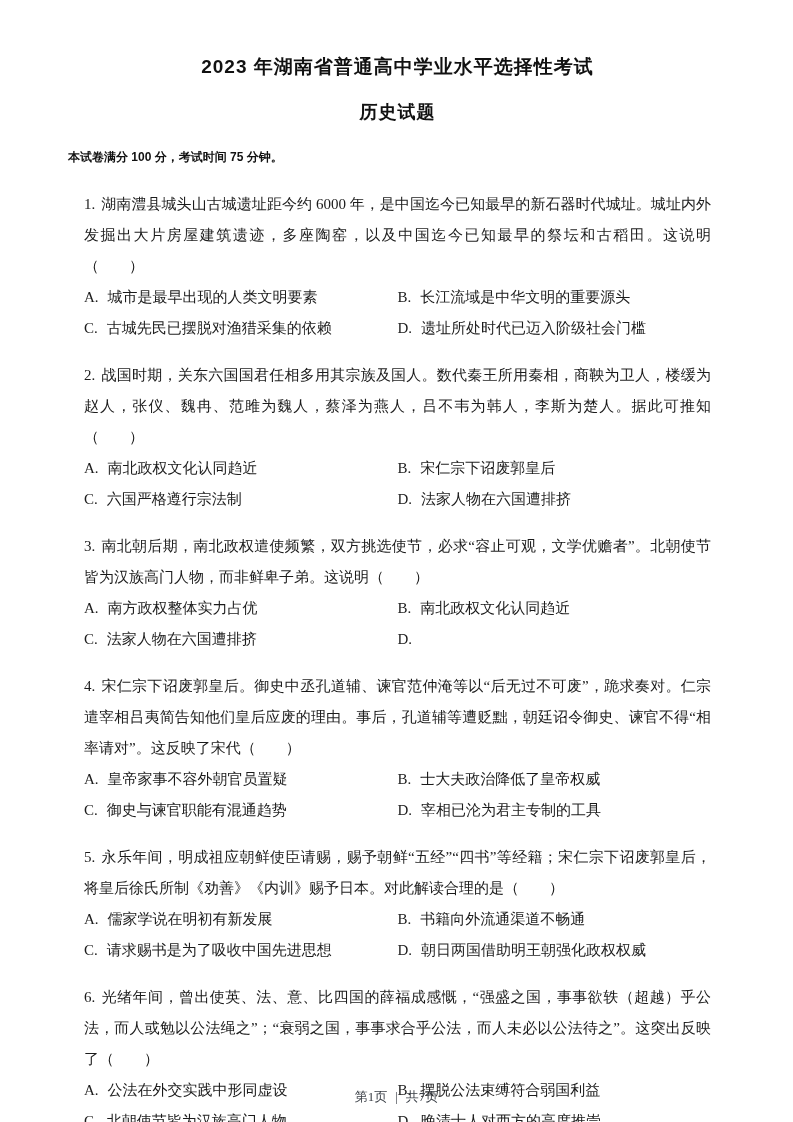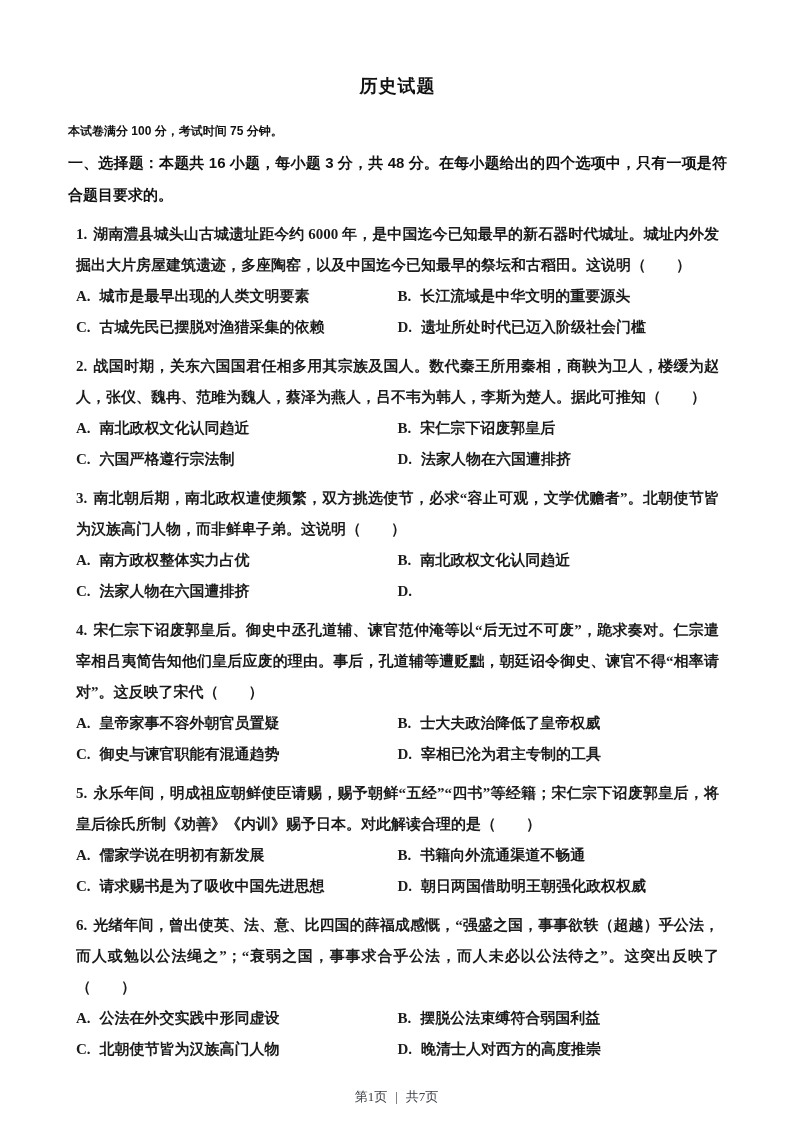--- a/index.html
+++ b/index.html
@@ -43,21 +43,21 @@
     color: #111;
   }
   .section-title {
     font-family: "Liberation Sans", "DejaVu Sans", sans-serif;
     font-weight: bold;
     font-size: 15px;
     line-height: 32px;
     text-align: justify;
     color: #111;
   }
-  .question { margin: 8px; font-weight: bold; }
+  .question { margin: 16px; }
   .stem {
     font-size: 15px;
     line-height: 31px;
     text-align: justify;
     text-justify: inter-ideograph;
   }
   .qnum { margin-right: 6px; }
   .options {
     display: grid;
     grid-template-columns: 1fr 1fr;
@@ -81,24 +81,24 @@
     color: #3a3f46;
     font-family: "Liberation Serif", "DejaVu Serif", serif;
   }
   .footer span { margin: 0 4px; }
 </style>
 </head>
 <body>
 
 <div class="page">
 
+  <h1 class="doc-title">2023 年湖南省普通高中学业水平选择性考试</h1>
   <h2 class="doc-subtitle">历史试题</h2>
 
   <p class="notice">本试卷满分 100 分，考试时间 75 分钟。</p>
-  <p class="section-title">一、选择题：本题共 16 小题，每小题 3 分，共 48 分。在每小题给出的四个选项中，只有一项是符合题目要求的。</p>
 
   <section class="question">
     <p class="stem"><span class="qnum">1.</span><span>湖南澧县城头山古城遗址距今约 6000 年，是中国迄今已知最早的新石器时代城址。城址内外发掘出大片房屋建筑遗迹，多座陶窑，以及中国迄今已知最早的祭坛和古稻田。这说明（　　）</span></p>
     <div class="options">
       <div class="option">
           <span class="olabel">A.</span>
           <span class="otext">城市是最早出现的人类文明要素</span>
         </div>
       <div class="option">
           <span class="olabel">B.</span>

